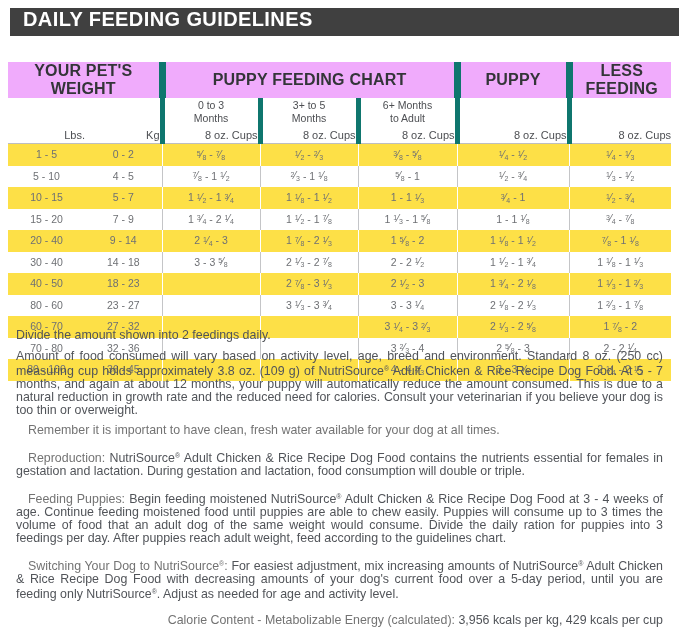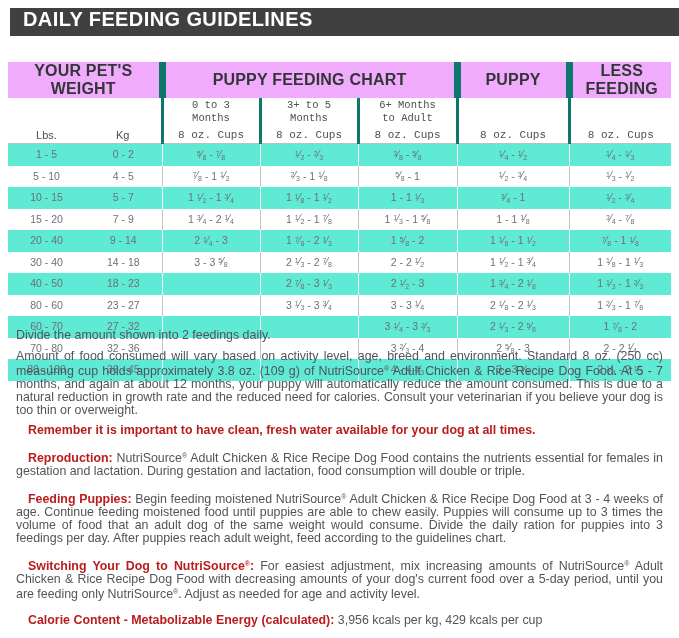--- a/index.html
+++ b/index.html
@@ -21,37 +21,37 @@
   }
   table.feed td,table.feed th{padding:0;text-align:center;vertical-align:middle;overflow:hidden;}
   tr.band th{
     height:22px;background:#f0abfc;font-size:16px;font-weight:bold;
     color:#333538;letter-spacing:.2px;
   }
   tr.band th.sep{border-left:7px solid #0f766e;}
   tr.ages td{
     height:28px;font-size:10.5px;color:#4d4f53;line-height:1.25;white-space:pre-line;
   }
-  tr.units td{height:17px;font-size:11px;color:#4d4f53;border-bottom:1px solid #bdbec0;}
-  tr.ages td.div,tr.units td.div{border-left:3px solid #0f766e;font-family:Liberation Mono, monospace;}
+  tr.units td{height:17px;font-size:11px;color:#4d4f53;border-bottom:1px solid #bdbec0;text-align:right;}
+  tr.ages td.div,tr.units td.div{border-left:5px solid #0f766e;}
   tbody td{height:17px;font-size:10.5px;color:#6e7074;line-height:17px;}
-  tbody tr.gray{background:#5eead4;}
+  tbody tr.gray{background:#fde047;}
   tbody tr.gray td.div{border-left:1px solid #ffffff;}
   tbody tr.white td.div{border-left:1px solid #c4c5c7;}
   .fr sup{font-size:7px;vertical-align:2.5px;}
   .fr sub{font-size:7px;vertical-align:-2px;}
   
   .notes{
     position:absolute;left:8px;top:321px;width:663px;
     font-size:12.4px;line-height:12.9px;color:#515459;
   }
   .notes p{margin:8px;}
-  .notes p.gap{margin-top:13px;}
+  .notes p.gap{margin-top:13px;text-align:right;}
   .notes p.just{text-align:justify;}
-  .notes strong,.notes p.bold{font-weight:bold;color:#b91c1c;padding-left:12px;}
+  .notes strong,.notes p.bold{font-weight:normal;color:#737373;padding-left:12px;}
   sup.reg{font-size:7px;vertical-align:4px;}
 </style>
 </head>
 <body>
 
 <div class="titlebar">
   <span>DAILY FEEDING GUIDELINES</span>
 </div>
 
 <table class="feed">

